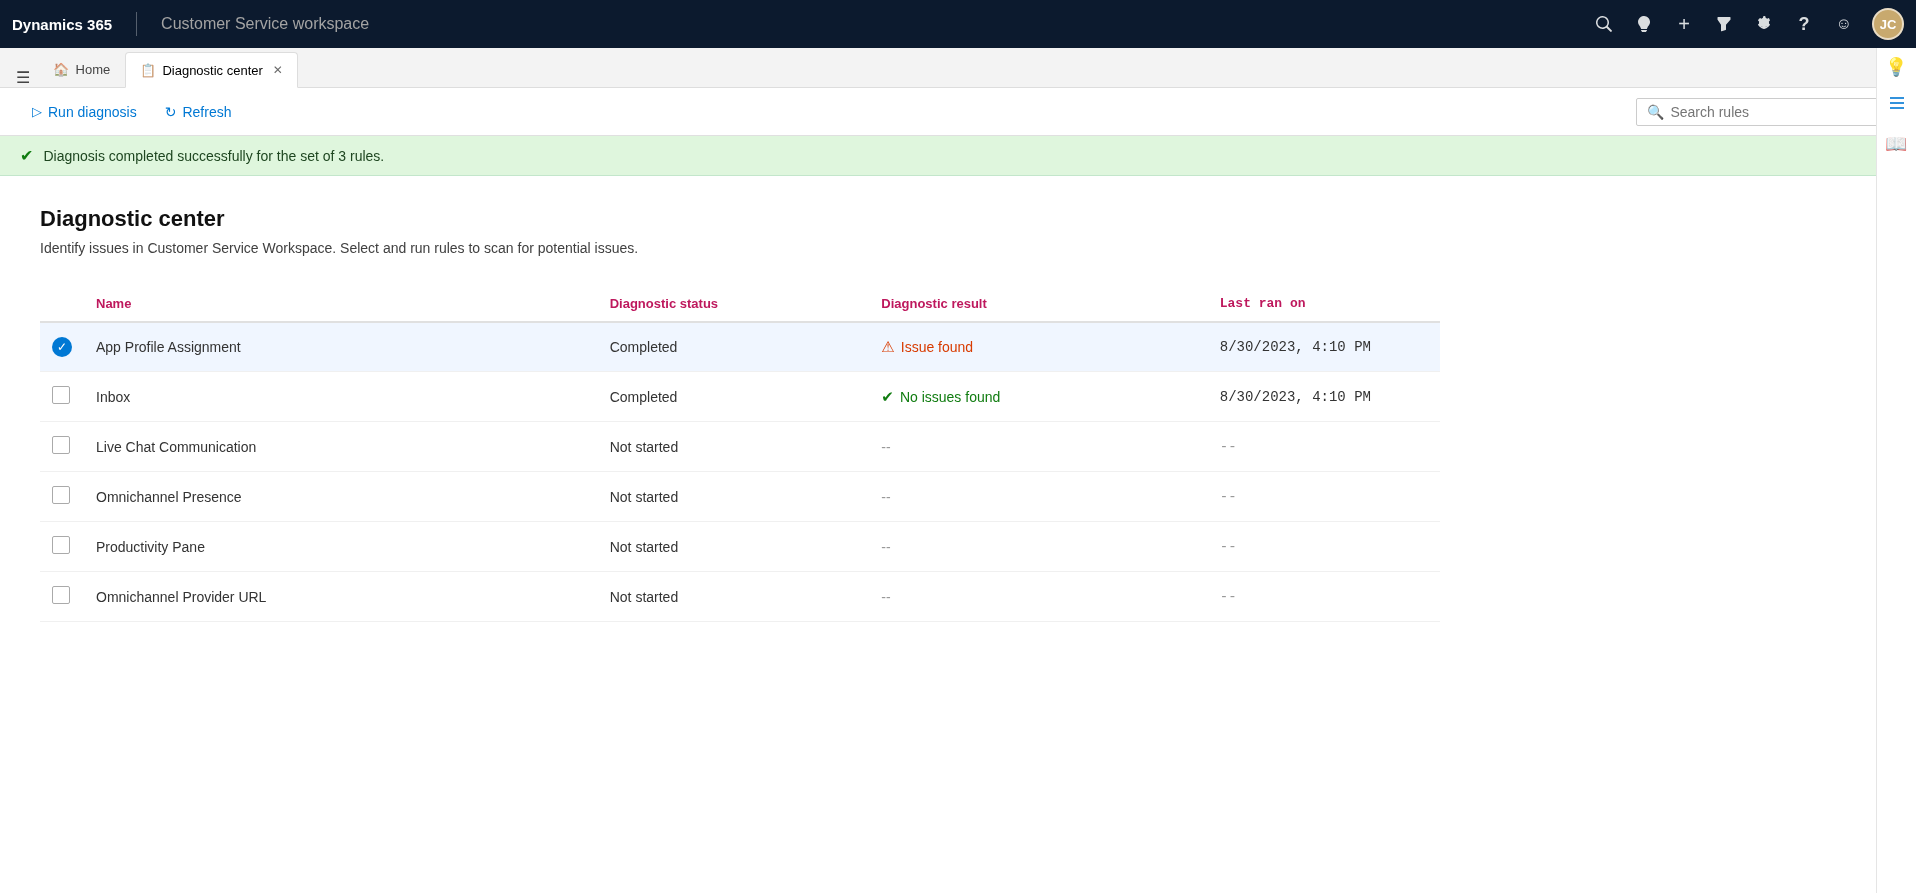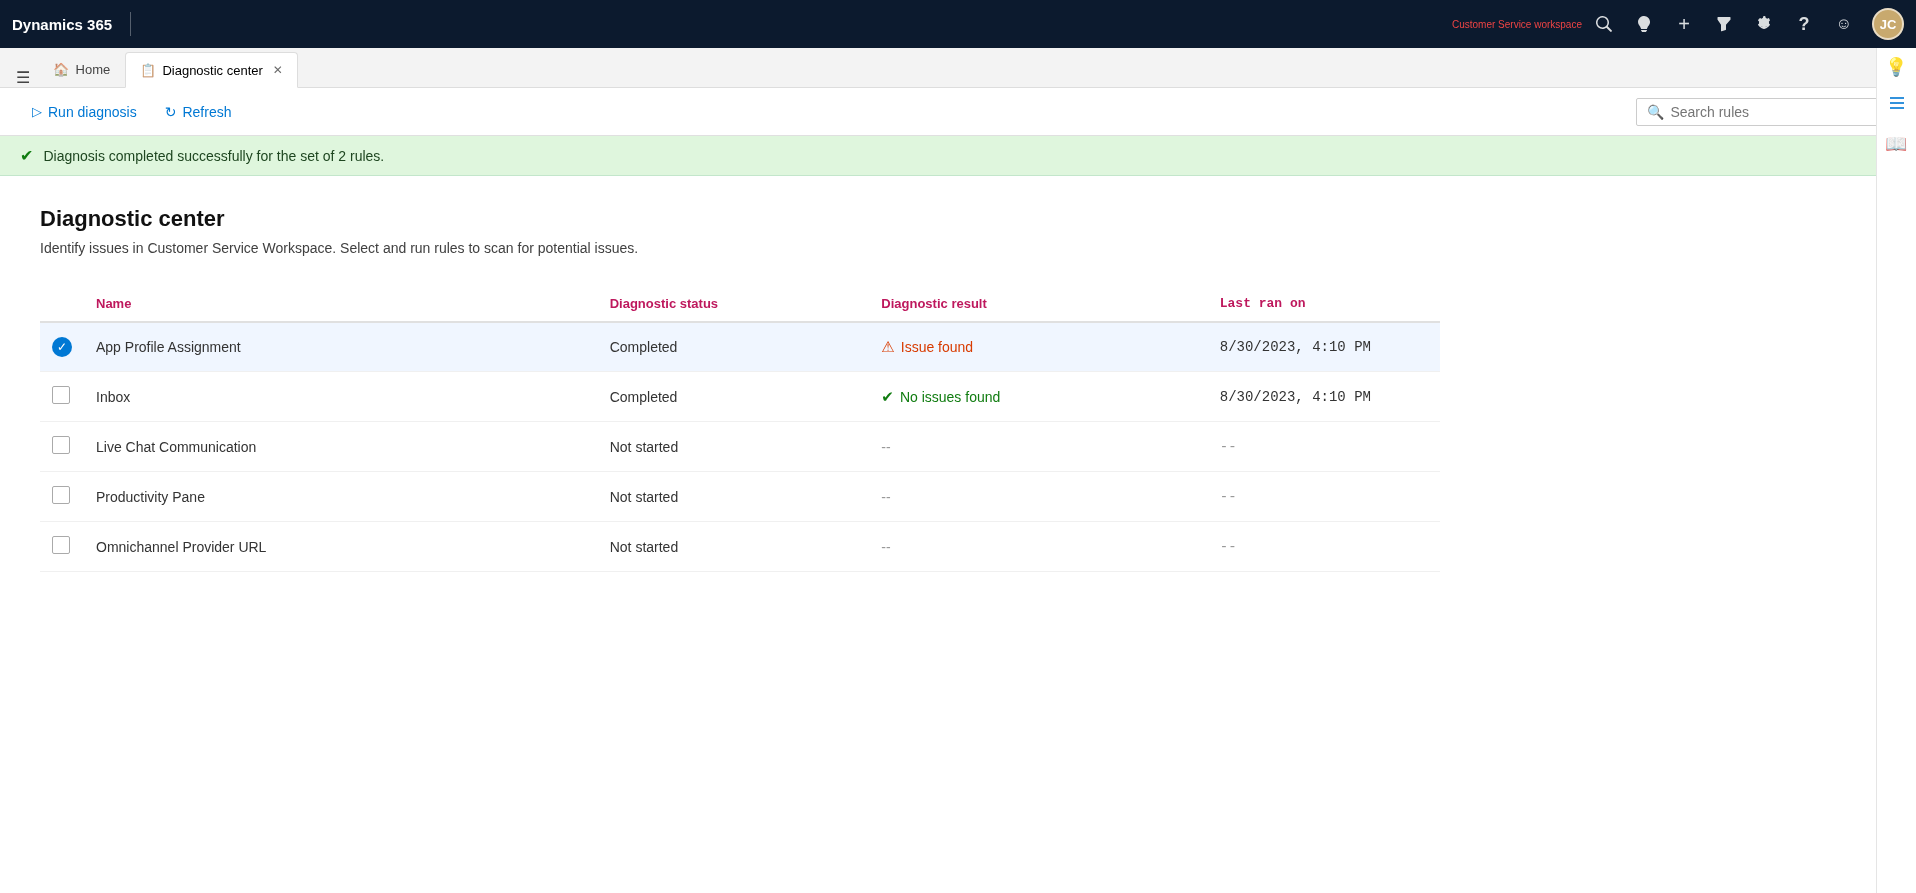--- a/index.html
+++ b/index.html
@@ -6,39 +6,38 @@
     body { font-family: 'Segoe UI', sans-serif; background: #fff; font-size: 14px; color: #212121; overflow-x: hidden; }
 
     
     .top-nav {
       background: #0c1a2e;
       height: 48px;
       display: flex;
       align-items: center;
       padding: 0 12px;
       color: #fff;
-      gap: 10px;
+      gap: 16px;
     }
     .top-nav-brand {
       font-weight: 700;
       font-size: 15px;
       color: #fff;
       white-space: nowrap;
     }
     .top-nav-divider {
       width: 1px;
       height: 24px;
       background: rgba(255,255,255,0.3);
       margin: 0 8px;
     }
     .top-nav-app {
-      font-size: 10px;
-      color: #ef4444;
+      font-size: 16px;
+      color: #a3a3a3;
       flex: 1;
-      text-align: right;
     }
     .top-nav-icons {
       display: flex;
       align-items: center;
       gap: 16px;
     }
     .nav-icon {
       color: #fff;
       font-size: 16px;
       cursor: pointer;
@@ -351,21 +350,21 @@
         <rect x="2" y="3" width="14" height="2"></rect>
         <rect x="2" y="8" width="14" height="2"></rect>
         <rect x="2" y="13" width="14" height="2"></rect>
       </svg>
   </div>
   <div class="side-icon">📖</div>
 </div>
 
 <div class="success-banner">
   <span style="color:#107c10; font-size:16px;">✔</span>
-  <span>Diagnosis completed successfully for the set of 2 rules.</span>
+  <span>Diagnosis completed successfully for the set of 3 rules.</span>
   <span class="close-btn">✕</span>
 </div>
 
 <div class="main-content">
   <h1 class="page-title">Diagnostic center</h1>
   <p class="page-subtitle">Identify issues in Customer Service Workspace. Select and run rules to scan for potential issues.</p>
 
   <table class="diag-table">
     <thead>
       <tr class="header-row">
@@ -403,20 +402,27 @@
         </tr>
         <tr>
           <td class="col-checkbox"><span style="display:inline-block;width:18px;height:18px;border:1.5px solid #aaa;border-radius:2px;"></span></td>
           <td class="col-name">Live Chat Communication</td>
           <td class="col-status">Not started</td>
           <td class="col-result"><span class="dash-value">--</span></td>
           <td class="col-lastran"><span class="dash-value">--</span></td>
         </tr>
         <tr>
           <td class="col-checkbox"><span style="display:inline-block;width:18px;height:18px;border:1.5px solid #aaa;border-radius:2px;"></span></td>
+          <td class="col-name">Omnichannel Presence</td>
+          <td class="col-status">Not started</td>
+          <td class="col-result"><span class="dash-value">--</span></td>
+          <td class="col-lastran"><span class="dash-value">--</span></td>
+        </tr>
+        <tr>
+          <td class="col-checkbox"><span style="display:inline-block;width:18px;height:18px;border:1.5px solid #aaa;border-radius:2px;"></span></td>
           <td class="col-name">Productivity Pane</td>
           <td class="col-status">Not started</td>
           <td class="col-result"><span class="dash-value">--</span></td>
           <td class="col-lastran"><span class="dash-value">--</span></td>
         </tr>
         <tr>
           <td class="col-checkbox"><span style="display:inline-block;width:18px;height:18px;border:1.5px solid #aaa;border-radius:2px;"></span></td>
           <td class="col-name">Omnichannel Provider URL</td>
           <td class="col-status">Not started</td>
           <td class="col-result"><span class="dash-value">--</span></td>

